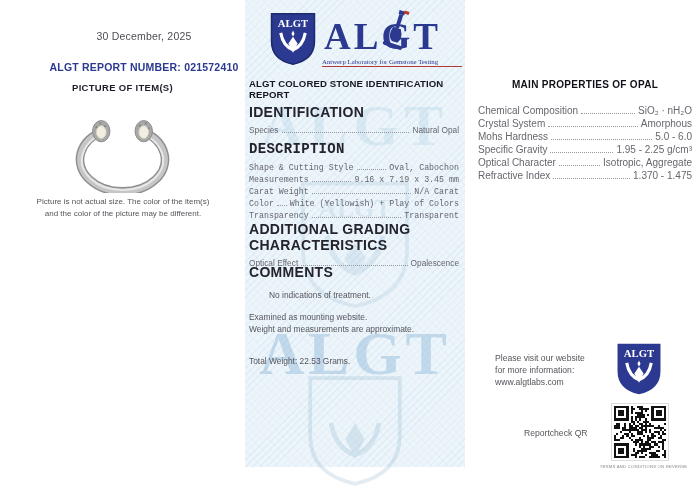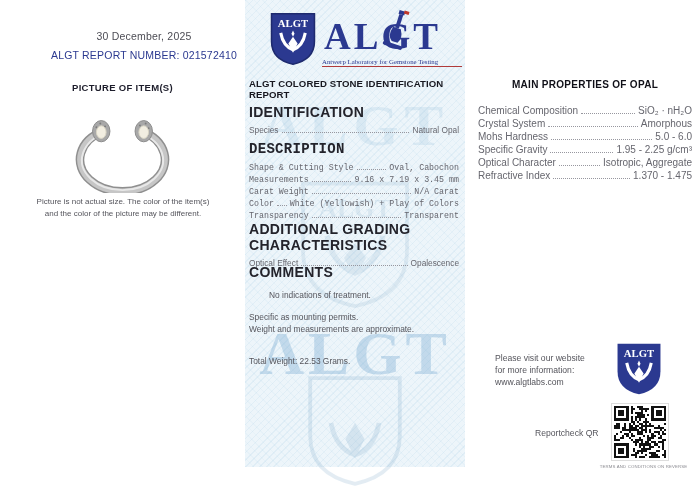--- a/index.html
+++ b/index.html
@@ -2,21 +2,21 @@
 <html><head>
 <meta charset="utf-8">
 <style>
   html,body{margin:0;padding:0;background:#fff;}
   .page{position:relative;width:700px;height:495px;background:#ffffff;
         font-family:"Liberation Sans",sans-serif;overflow:hidden;color:#444;}
 
   
   .hdr{position:absolute;left:28px;top:30px;width:232px;text-align:center;}
   .hdr-date{font-size:10.5px;color:#4d4d55;letter-spacing:.2px;}
-  .hdr-repnum{margin-top:7px;font-size:10.5px;font-weight:normal;color:#2b3990;letter-spacing:.2px;}
+  .hdr-repnum{margin-top:19px;font-size:10.5px;font-weight:bold;color:#2b3990;letter-spacing:.2px;}
 
   
   .logo{position:absolute;left:262px;top:10px;width:200px;height:62px;}
   .logo-shield{position:absolute;left:8px;top:2px;}
   .logo-word{position:absolute;left:62px;top:8px;font-family:"Liberation Serif",serif;
              font-weight:bold;font-size:37px;color:#2b3990;letter-spacing:3px;line-height:1;}
   .logo-scope{position:absolute;left:118px;top:-2px;}
   .logo-tag{position:absolute;left:60px;top:48px;width:140px;font-family:"Liberation Serif",serif;
             font-size:6.8px;color:#2b3990;white-space:nowrap;border-bottom:1px solid #b03a3a;padding-bottom:1px;}
 
@@ -52,21 +52,21 @@
 
   
   .r-title{position:absolute;left:478px;top:79px;width:214px;text-align:center;
            font-size:10px;font-weight:bold;color:#101018;letter-spacing:.3px;}
   .r-rows{position:absolute;left:478px;top:103px;width:214px;}
   .r-rows .dotrow{height:13px;font-size:10px;}
 
   
   .web{position:absolute;left:495px;top:352px;font-size:8.6px;line-height:12px;color:#55555c;}
   .web-shield{position:absolute;left:616px;top:342px;}
-  .qr-label{position:absolute;left:508px;top:428px;font-size:8.6px;color:#55555c;padding-left:27px;}
+  .qr-label{position:absolute;left:497px;top:428px;font-size:8.6px;color:#55555c;padding-left:27px;}
   .qr-box{position:absolute;left:611px;top:403px;width:58px;height:58px;background:#fff;
           border:1px solid #ddd;padding:2px;box-sizing:border-box;}
   .qr-box svg{width:100%;height:100%;display:block;}
   .terms{position:absolute;left:583px;top:464px;width:120px;text-align:center;font-size:6px;
          color:#8a8a90;transform:scale(.72);transform-origin:center top;letter-spacing:.2px;white-space:nowrap;}
 </style>
 </head>
 <body>
 
 <div class="page">
@@ -140,21 +140,21 @@
       <div class="dotrow">
         <span class="lbl">Optical Effect</span>
         <span class="dots"></span>
         <span class="val">Opalescence</span>
       </div>
     </div>
 
     <div class="sec" style="top:264px;">
       <div class="sec-h">COMMENTS</div>
       <div class="cm" style="margin-top:9px;padding-left:20px;">No indications of treatment.</div>
-      <div class="cm" style="margin-top:10px;">Specific as mounting permits.</div>
+      <div class="cm" style="margin-top:10px;">Examined as mounting website.</div>
       <div class="cm">Weight and measurements are approximate.</div>
       <div class="cm" style="margin-top:20px;">Total Weight: 22.53 Grams.</div>
     </div>
   </div>
 
   <div class="logo">
     <div class="logo-shield">
       <svg width="46" height="54" viewBox="0 0 60 70">
         <path d="M2,2 H58 V38 Q58,62 30,68 Q2,62 2,38 Z" fill="#2b3990"></path>
         <path d="M2,2 H58 V38 Q58,62 30,68 Q2,62 2,38 Z" fill="none" stroke="#1e2a6e" stroke-width="2"></path>

